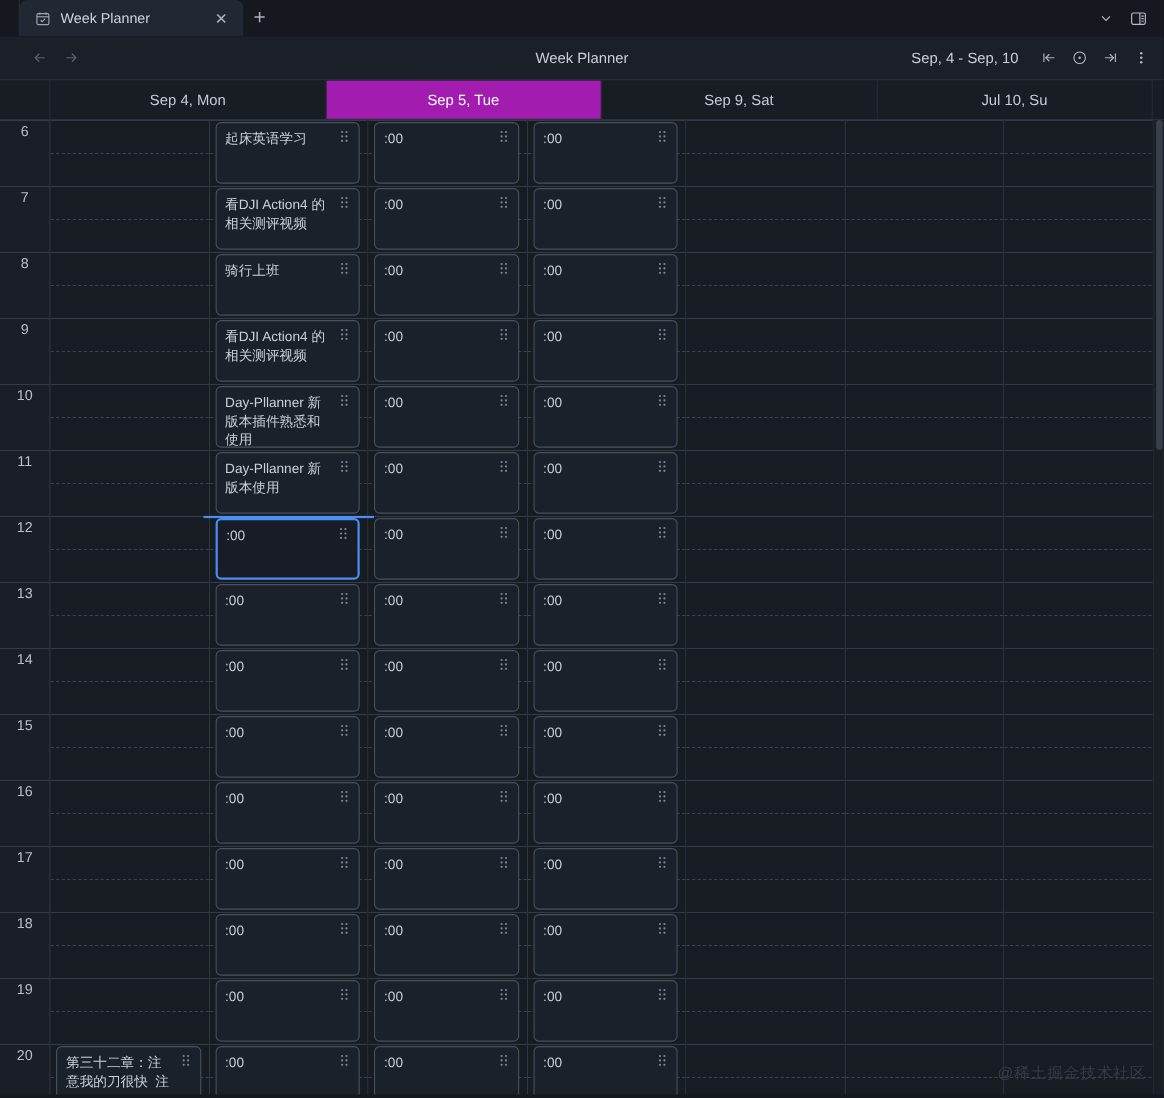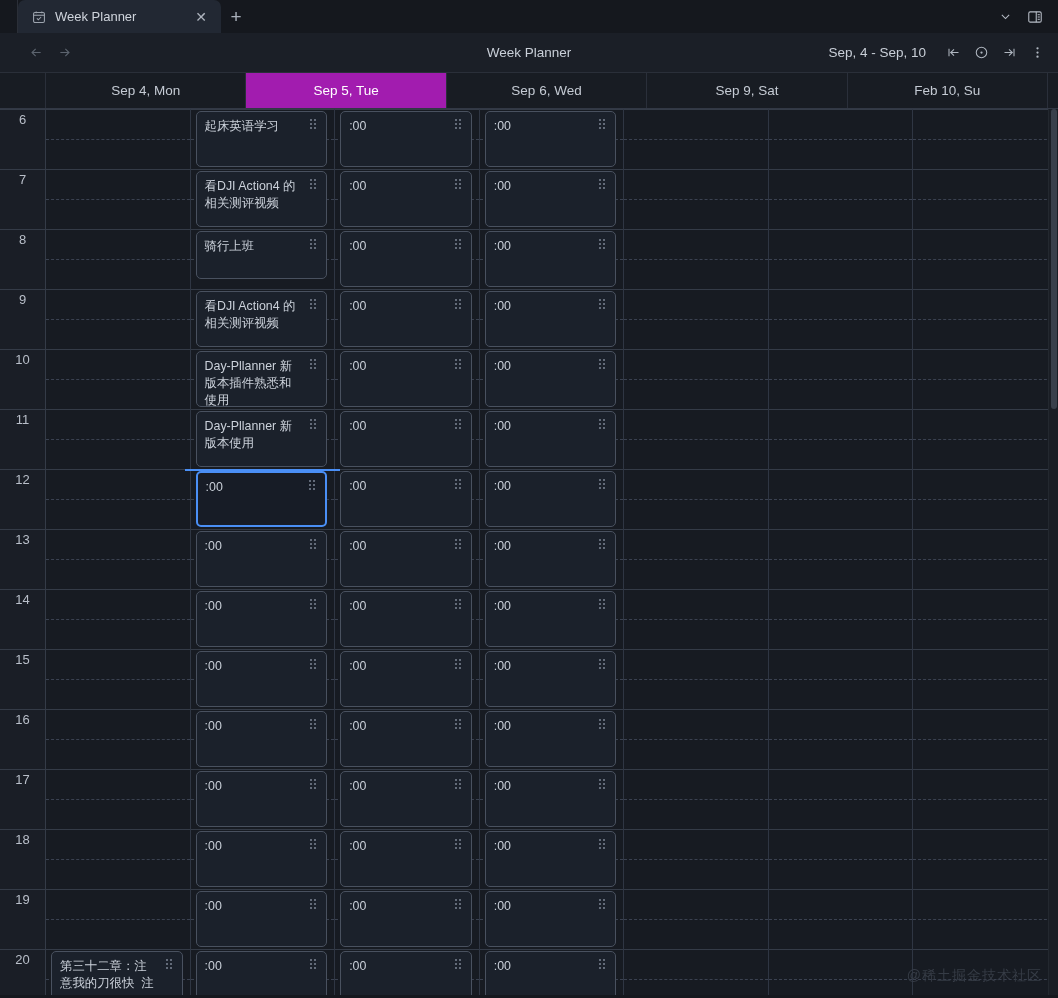--- a/index.html
+++ b/index.html
@@ -381,27 +381,24 @@
 <div class="dayhead">
   <div class="gutter-cell"></div>
   <div class="dayhead-cols" id="dayhead-cols">
       <div class="dayhead-cell">
         <span>Sep 4, Mon</span>
       </div>
       <div class="dayhead-cell today">
         <span>Sep 5, Tue</span>
       </div>
       <div class="dayhead-cell">
-        <span>Sep 6, Wed</span>
-      </div>
-      <div class="dayhead-cell">
         <span>Sep 9, Sat</span>
       </div>
       <div class="dayhead-cell">
-        <span>Feb 10, Su</span>
+        <span>Jul 10, Su</span>
       </div>
     </div>
   <div class="dayhead-scroll-pad"></div>
 </div>
 
 <div class="gridwrap">
   <div class="gutter" id="hour-gutter">
       <div class="hour-label" style="top: 0px;">6</div>
       <div class="hour-label" style="top: 60px;">7</div>
       <div class="hour-label" style="top: 120px;">8</div>
@@ -509,21 +506,21 @@
           <div class="card-text">看DJI Action4 的相关测评视频</div>
           <div class="drag-dots">
             <i></i>
             <i></i>
             <i></i>
             <i></i>
             <i></i>
             <i></i>
           </div>
         </div>
-        <div class="card" style="top: 122px; height: 48px;">
+        <div class="card" style="top: 122px; height: 56px;">
           <div class="card-text">骑行上班</div>
           <div class="drag-dots">
             <i></i>
             <i></i>
             <i></i>
             <i></i>
             <i></i>
             <i></i>
           </div>
         </div>

